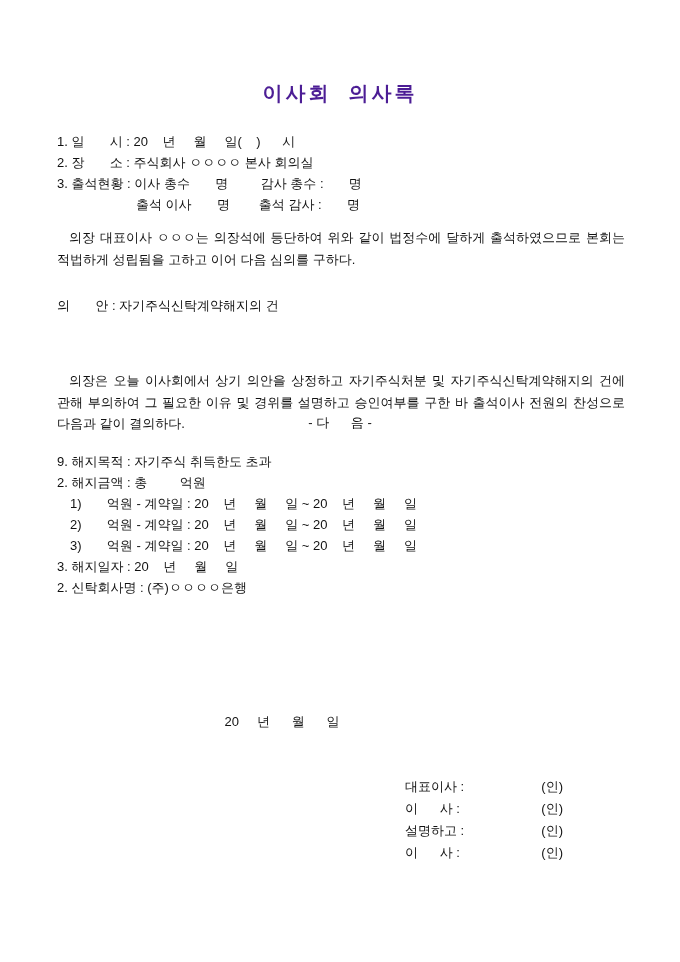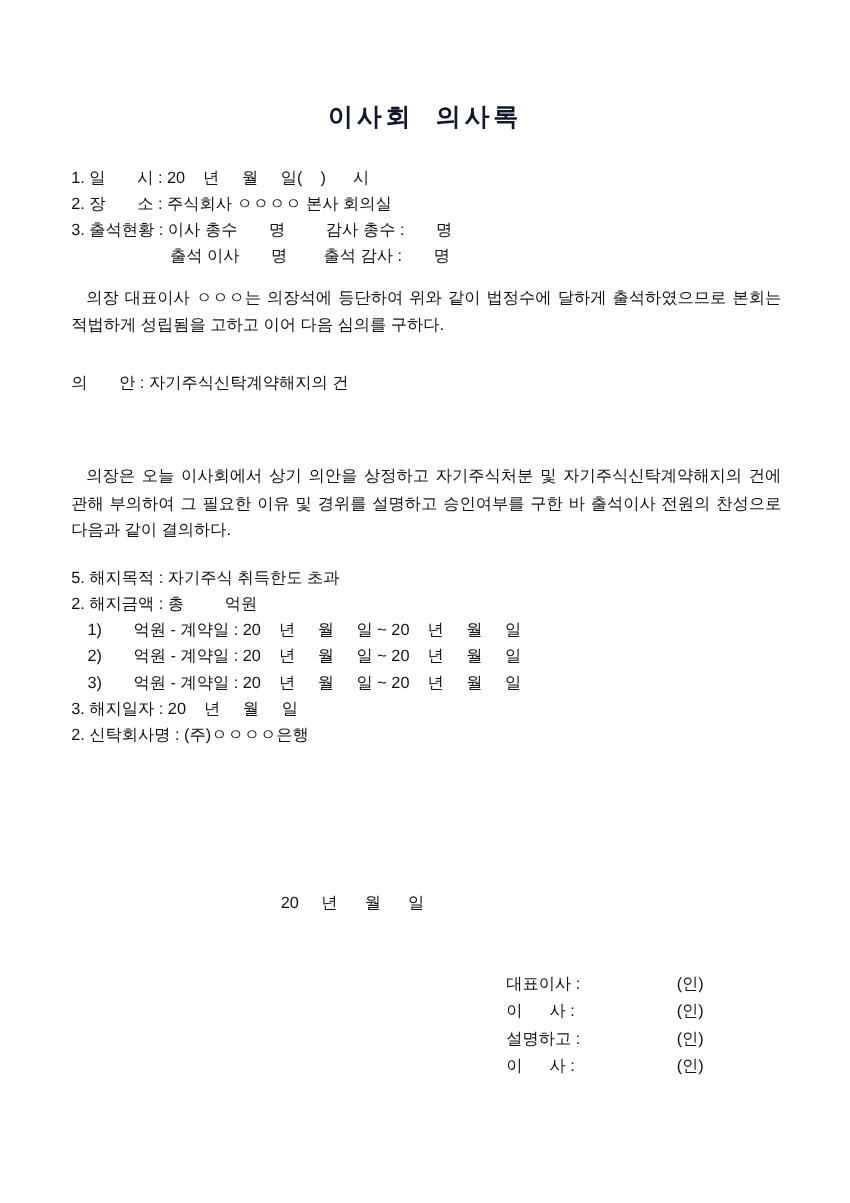--- a/index.html
+++ b/index.html
@@ -22,21 +22,21 @@
     position: absolute;
     top: 80px;
     left: 0;
     width: 680px;
     margin: 0;
     text-align: center;
     font-size: 20px;
     font-weight: bold;
     letter-spacing: 3px;
     white-space: pre;
-    color: #0f172a;
+    color: #4c1d95;
   }
   .block {
     position: absolute;
     left: 57px;
     width: 568px;
   }
   .line {
     white-space: pre;
     line-height: 21px;
   }
@@ -98,23 +98,24 @@
     <div class="line">3. 출석현황 : 이사 총수       명         감사 총수 :       명</div>
     <div class="line indent-attend">출석 이사       명        출석 감사 :       명</div>
   </div>
 
   <p class="block para para-opening">의장 대표이사 ㅇㅇㅇ는 의장석에 등단하여 위와 같이 법정수에 달하게 출석하였으므로 본회는 적법하게 성립됨을 고하고 이어 다음 심의를 구하다.</p>
 
   <div class="block line agenda-line">의       안 : 자기주식신탁계약해지의 건</div>
 
   <p class="block para para-resolution">의장은 오늘 이사회에서 상기 의안을 상정하고 자기주식처분 및 자기주식신탁계약해지의 건에 관해 부의하여 그 필요한 이유 및 경위를 설명하고 승인여부를 구한 바 출석이사 전원의 찬성으로 다음과 같이 결의하다.</p>
 
+  <div class="daum block">- 다      음 -</div>
 
   <div class="block details">
-    <div class="line">5. 해지목적 : 자기주식 취득한도 초과</div>
+    <div class="line">9. 해지목적 : 자기주식 취득한도 초과</div>
     <div class="line">2. 해지금액 : 총         억원</div>
     <div class="line indent-sub">1)       억원 - 계약일 : 20    년     월     일 ~ 20    년     월     일</div>
     <div class="line indent-sub">2)       억원 - 계약일 : 20    년     월     일 ~ 20    년     월     일</div>
     <div class="line indent-sub">3)       억원 - 계약일 : 20    년     월     일 ~ 20    년     월     일</div>
     <div class="line">3. 해지일자 : 20    년     월     일</div>
     <div class="line">2. 신탁회사명 : (주)ㅇㅇㅇㅇ은행</div>
   </div>
 
 
   <div class="date-line block">20     년      월      일</div>

